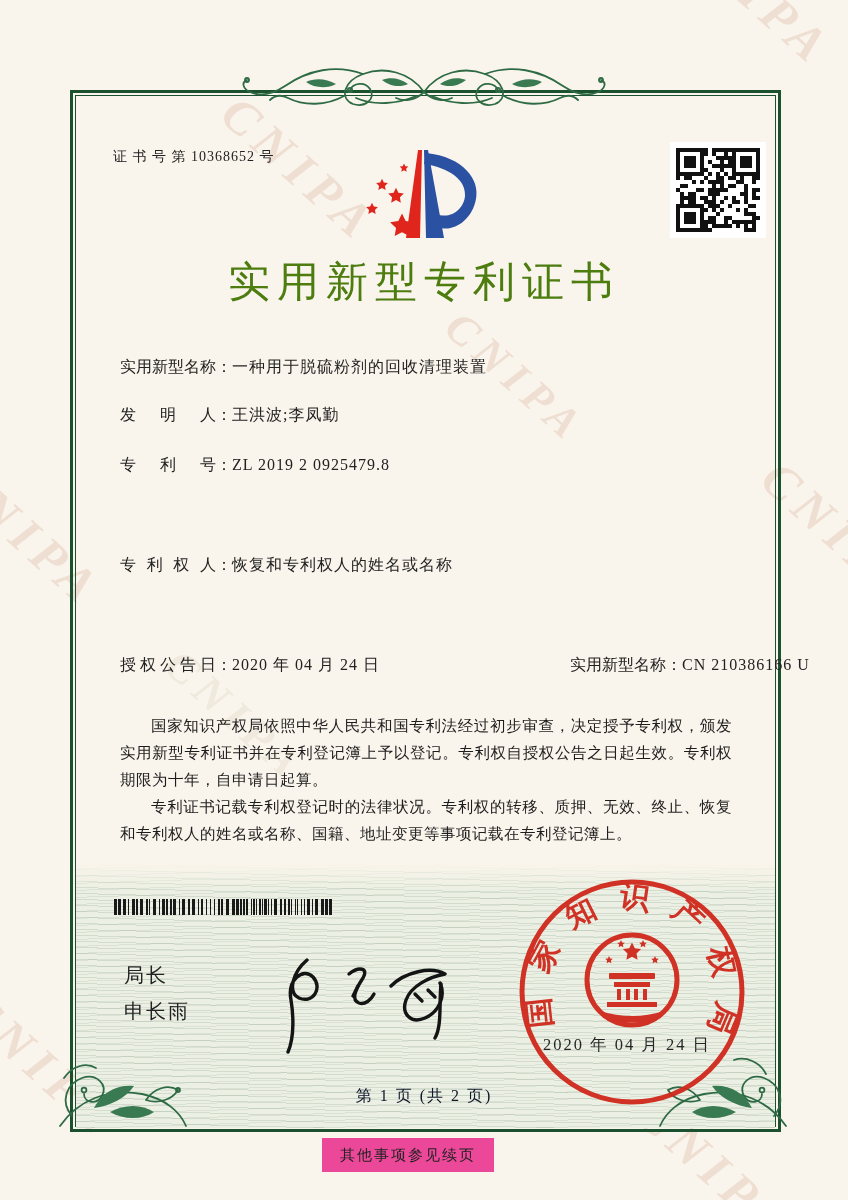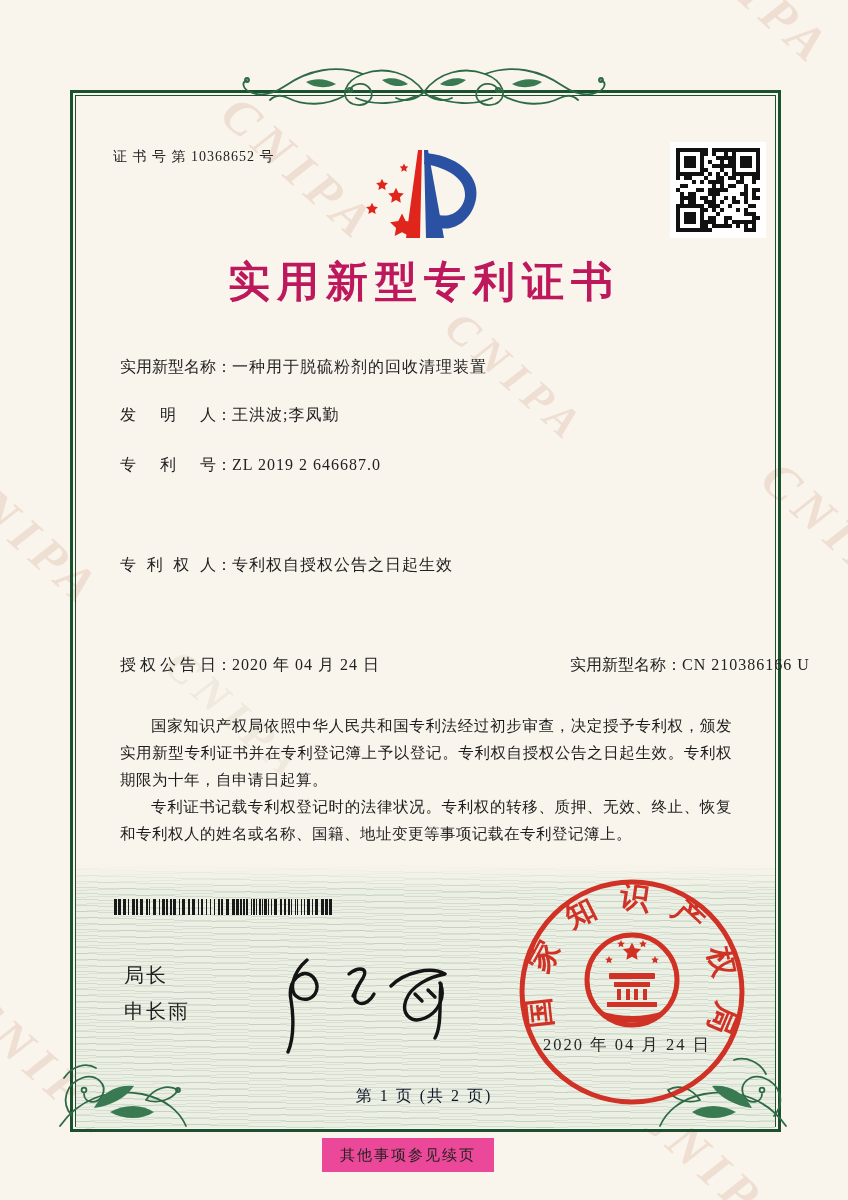--- a/index.html
+++ b/index.html
@@ -19,21 +19,21 @@
          background-image:
            repeating-linear-gradient(1.5deg, rgba(118,152,128,0.22) 0 1px, transparent 1px 6px),
            repeating-linear-gradient(-1.8deg, rgba(118,152,128,0.15) 0 1px, transparent 1px 7px);
          -webkit-mask-image:linear-gradient(to bottom,transparent 0,#000 26px);
          mask-image:linear-gradient(to bottom,transparent 0,#000 26px);}
   .cert-no{position:absolute;left:113px;top:148px;font-size:14px;letter-spacing:1px;z-index:5;}
   .logo{position:absolute;left:352px;top:146px;z-index:5;}
   .qr{position:absolute;left:670px;top:142px;width:96px;height:96px;background:#fff;
       z-index:5;display:flex;align-items:center;justify-content:center;}
   .title{position:absolute;left:0;top:254px;width:848px;text-align:center;z-index:5;
-         font-size:42px;font-weight:bold;letter-spacing:7px;color:#be185d;}
+         font-size:42px;font-weight:normal;letter-spacing:7px;color:#4d7c0f;}
   .frow{position:absolute;left:120px;z-index:5;font-size:16px;line-height:22px;white-space:nowrap;}
   .flabel{display:inline-block;width:96px;text-align:justify;text-align-last:justify;vertical-align:top;}
   .fvalue{letter-spacing:1px;}
   .g2{position:absolute;left:450px;top:0;}
   .paras{position:absolute;left:120px;top:712px;width:612px;z-index:5;
          font-size:15.5px;line-height:27px;letter-spacing:0.5px;color:#1d1d1d;text-align:justify;}
   .paras p{margin:0;text-indent:2em;}
   .barcode{position:absolute;left:114px;top:899px;z-index:6;}
   .signer{position:absolute;z-index:6;font-family:"Liberation Sans","DejaVu Sans",sans-serif;
           font-size:20px;color:#222;letter-spacing:2px;}
@@ -381,24 +381,24 @@
 
   <div class="title">实用新型专利证书</div>
 
   <div class="frow" style="top:356px;">
     <span class="flabel">实用新型名称</span><span>：</span><span class="fvalue">一种用于脱硫粉剂的回收清理装置</span>
   </div>
   <div class="frow" style="top:404px;">
     <span class="flabel">发明人</span><span>：</span><span class="fvalue">王洪波;李凤勤</span>
   </div>
   <div class="frow" style="top:454px;">
-    <span class="flabel">专利号</span><span>：</span><span class="fvalue">ZL 2019 2 646687.0</span>
+    <span class="flabel">专利号</span><span>：</span><span class="fvalue">ZL 2019 2 0925479.8</span>
   </div>
   <div class="frow" style="top:554px;">
-    <span class="flabel">专利权人</span><span>：</span><span class="fvalue">专利权自授权公告之日起生效</span>
+    <span class="flabel">专利权人</span><span>：</span><span class="fvalue">恢复和专利权人的姓名或名称</span>
   </div>
   <div class="frow" style="top:654px;width:660px;">
     <span class="flabel">授权公告日</span><span>：</span><span class="fvalue">2020 年 04 月 24 日</span>
     <span class="g2">
       <span>实用新型名称</span><span>：</span><span class="fvalue">CN 210386166 U</span>
     </span>
   </div>
 
   <div class="paras">
     <p>国家知识产权局依照中华人民共和国专利法经过初步审查，决定授予专利权，颁发实用新型专利证书并在专利登记簿上予以登记。专利权自授权公告之日起生效。专利权期限为十年，自申请日起算。</p>

